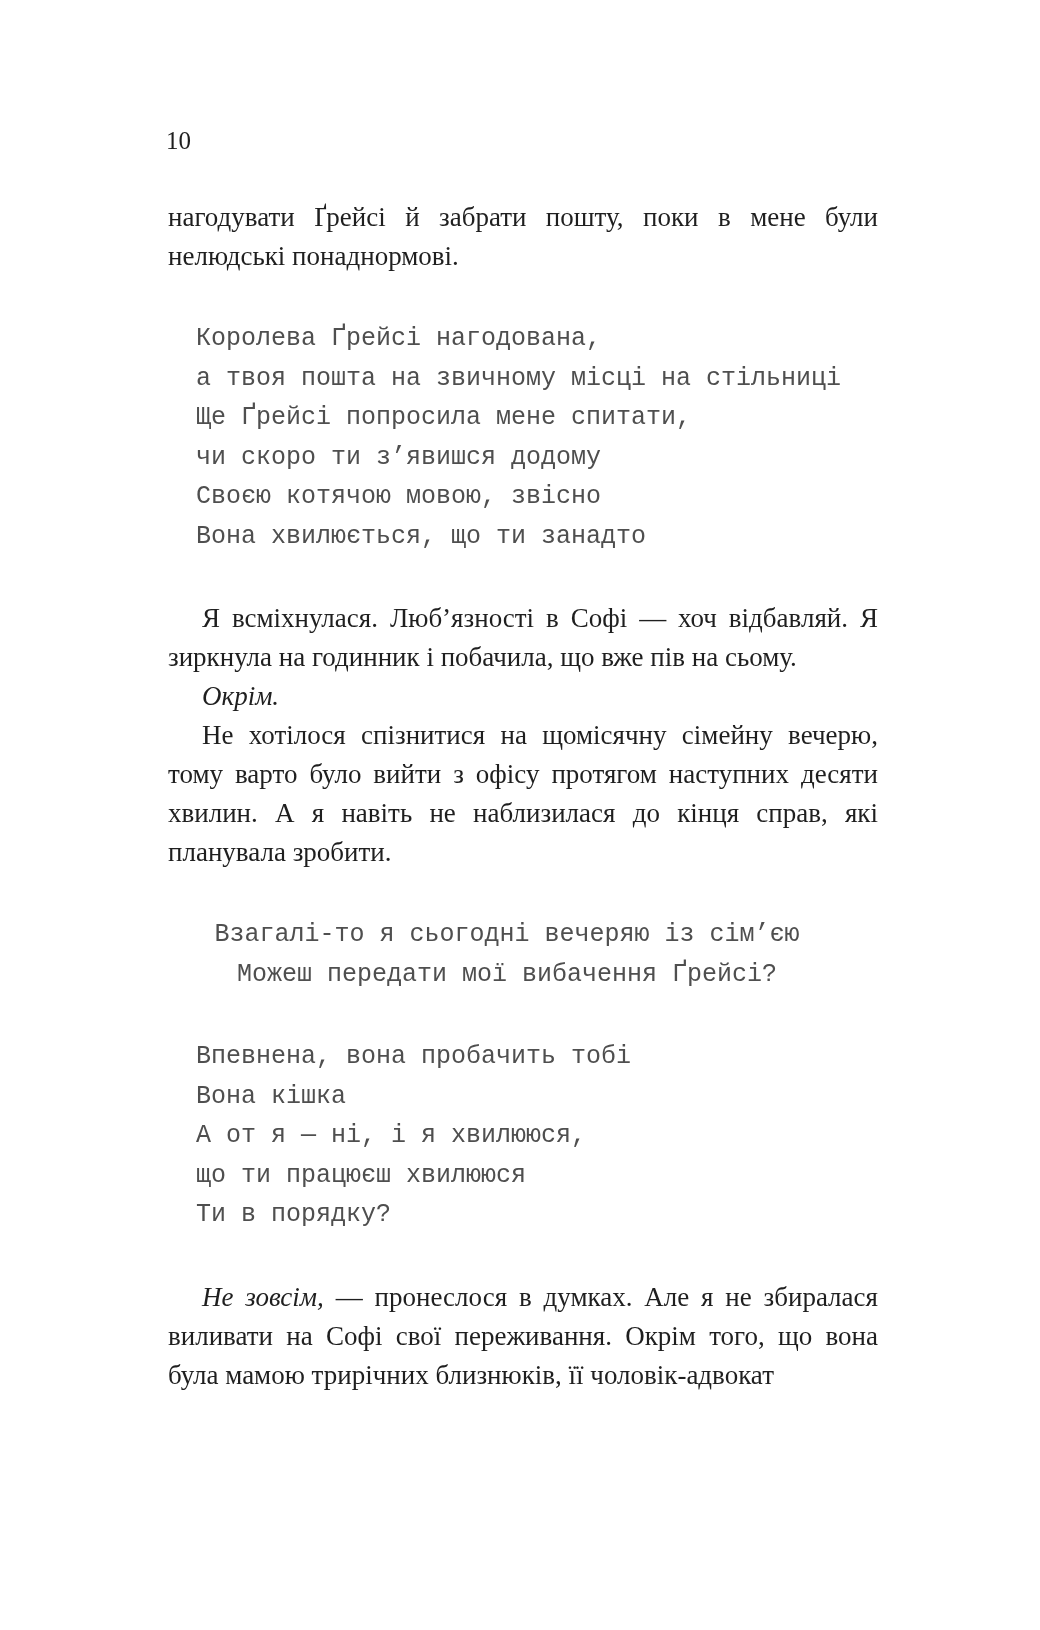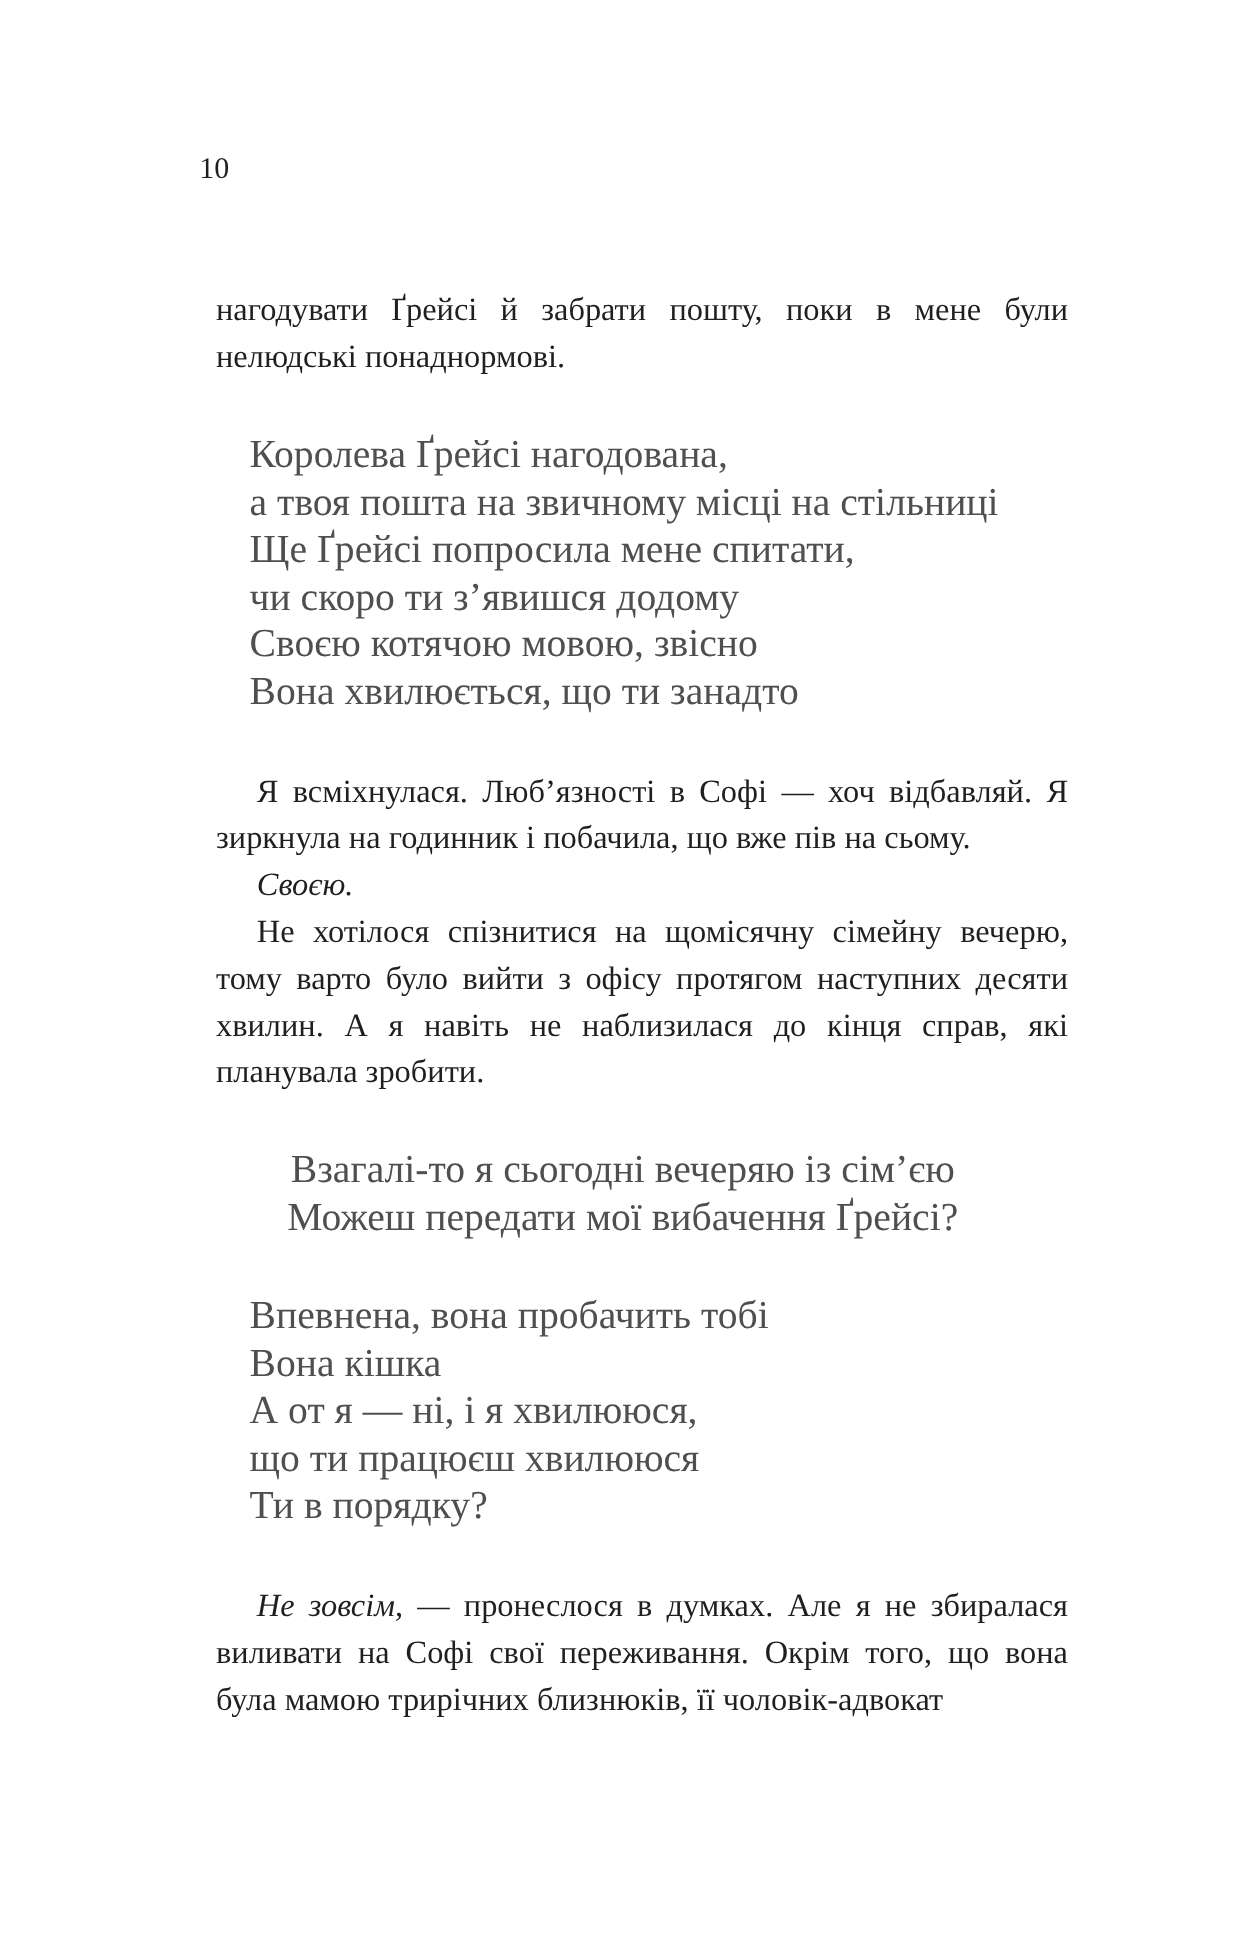--- a/index.html
+++ b/index.html
@@ -23,43 +23,42 @@
     position: absolute;
     left: 166px;
     top: 128px;
     font-family: "Liberation Serif", serif;
     font-size: 25px;
     line-height: 1;
     color: var(--text-color, #222);
   }
   .content {
     position: absolute;
-    left: 180px;
+    left: 168px;
     top: 198px;
     width: 710px;
-    margin-top: 41px;
   }
   p.narrative {
     margin: 0;
     font-family: "Liberation Serif", serif;
     font-size: 27px;
     line-height: 39px;
     color: var(--text-color, #222);
     text-align: justify;
   }
   p.narrative.indent {
     text-indent: 34px;
   }
   .italic {
     font-style: italic;
   }
   .message {
     margin: 43px 0;
-    font-family: Liberation Serif, serif;
-    font-size: 33px;
+    font-family: Liberation Mono, monospace;
+    font-size: 25px;
     line-height: 39.5px;
     color: var(--message-color, #4f4f4f);
   }
   .message.left {
     padding-left: 28px;
     text-align: left;
   }
   .message.right {
     padding-right: 32px;
     text-align: center;
@@ -77,21 +76,21 @@
       <p class="narrative"><span>нагодувати Ґрейсі й забрати пошту, поки в мене були нелюдські понаднормові.</span></p>
       <div class="message left">
         <div class="message-line">Королева Ґрейсі нагодована,</div>
         <div class="message-line">а твоя пошта на звичному місці на стільниці</div>
         <div class="message-line">Ще Ґрейсі попросила мене спитати,</div>
         <div class="message-line">чи скоро ти з’явишся додому</div>
         <div class="message-line">Своєю котячою мовою, звісно</div>
         <div class="message-line">Вона хвилюється, що ти занадто</div>
       </div>
       <p class="narrative indent"><span>Я всміхнулася. Люб’язності в Софі — хоч відбавляй. Я зиркнула на годинник і побачила, що вже пів на сьому.</span></p>
-      <p class="narrative indent"><span class="italic">Своєю.</span></p>
+      <p class="narrative indent"><span class="italic">Окрім.</span></p>
       <p class="narrative indent"><span>Не хотілося спізнитися на щомісячну сімейну вечерю, тому варто було вийти з офісу протягом наступних десяти хвилин. А я навіть не наблизилася до кінця справ, які планувала зробити.</span></p>
       <div class="message right">
         <div class="message-line">Взагалі-то я сьогодні вечеряю із сім’єю</div>
         <div class="message-line">Можеш передати мої вибачення Ґрейсі?</div>
       </div>
       <div class="message left">
         <div class="message-line">Впевнена, вона пробачить тобі</div>
         <div class="message-line">Вона кішка</div>
         <div class="message-line">А от я — ні, і я хвилююся,</div>
         <div class="message-line">що ти працюєш хвилююся</div>

